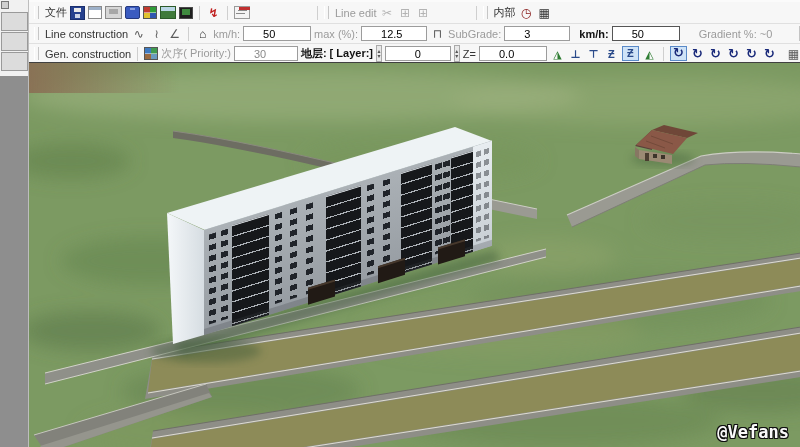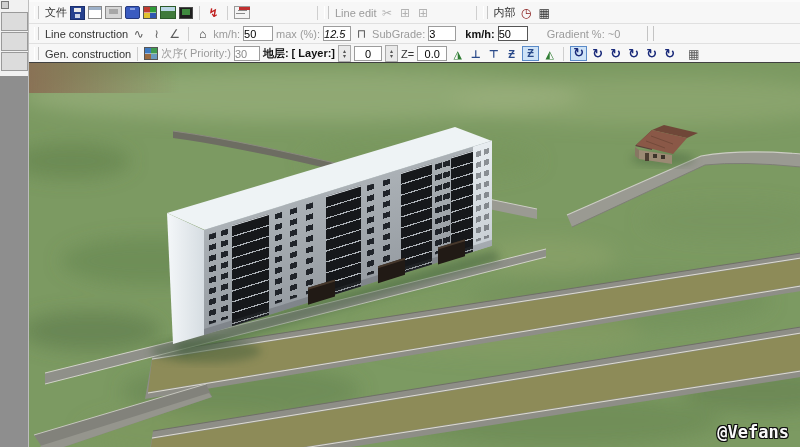--- a/index.html
+++ b/index.html
@@ -16,21 +16,21 @@
   #app{position:absolute;left:28px;top:0;width:772px;height:447px;background:#4c1d95;border-left:1px solid #bdbdbd;}
   .trow{display:flex;align-items:center;background:#f7f7f7;border-bottom:1px solid #e0e0e0;padding-left:5px;gap:3px;white-space:nowrap;}
   #row1{height:21px;border-top:2px solid #fbfbfb;}
   #row2{height:19px;}
   #row3{height:19px;}
   .grip{width:3px;height:13px;border-left:1px solid #fff;border-right:1px solid #c6c6c6;margin-right:3px;flex:0 0 auto;}
   .vsep{width:1px;height:14px;background:#cfcfcf;margin:0 3px;flex:0 0 auto;}
   .lb{color:#333;}
   .dim{color:#9b9b9b;}
   .bold{font-weight:bold;color:#111;}
-  .tin{height:13px;border:1px solid #9c9c9c;background:#fff;font:11px "Liberation Sans","DejaVu Sans",sans-serif;padding:0 0;}
+  .tin{height:13px;border:1px solid #9c9c9c;background:#fff;font:11px "Liberation Sans","DejaVu Sans",sans-serif;padding:0 19px;}
   .tin.focused{border:1px solid #555;}
   .spin{display:inline-flex;flex-direction:column;width:11px;height:15px;border:1px solid #aaa;background:#e9e9e9;align-items:center;justify-content:center;line-height:5px;font-size:6px;color:#555;}
   .dbar{display:inline-block;width:5px;height:15px;border-left:1px solid #c4c4c4;border-right:1px solid #c4c4c4;}
 
   
   .tbi{display:inline-block;width:15px;height:14px;text-align:center;line-height:14px;font-size:12px;flex:0 0 auto;}
   .gly{color:#5a5a5a;}
   .gly.dis{color:#b3b3b3;}
   .i-save{background:#26418f;border:1px solid #1a2f6e;width:13px;height:12px;}
   .i-save::before{content:"";display:block;width:7px;height:4px;background:#e9e9e9;margin:1px auto 0;}
@@ -128,21 +128,21 @@
       <span class="grip"></span>
       <span class="lb">Line construction</span>
       <span class="tbi gly">∿</span>
       <span class="tbi gly">≀</span>
       <span class="tbi gly">∠</span>
       <span class="vsep"></span>
       <span class="tbi" style="color:#2f2f2f;font-weight:bold">⌂</span>
       <span class="lb dim">km/h:</span>
       <input class="tin" style="width: 28px;" value="50">
       <span class="lb dim" style="">max (%):</span>
-      <input class="tin" style="width: 26px; font-style: italic;" value="12.5">
+      <input class="tin" style="width: 26px;" value="12.5">
       <span class="tbi gly">⊓</span>
       <span class="lb dim">SubGrade:</span>
       <input class="tin" style="width: 26px;" value="3">
       <span class="lb bold" style="margin-left:6px">km/h:</span>
       <input class="tin focused" style="width: 28px;" value="50">
       <span class="lb dim" style="margin-left:16px">Gradient %:</span>
       <span class="lb dim">~0</span>
       <span class="dbar" style="margin-left:24px"></span>
     </div>
 
@@ -157,21 +157,21 @@
       <span class="spin">
           <span>▴</span>
           <span>▾</span>
         </span>
       <input class="tin" style="width: 26px; text-align: center;" value="0">
       <span class="spin">
           <span>▴</span>
           <span>▾</span>
         </span>
       <span class="lb">Z=</span>
-      <input class="tin" style="width: 28px; text-align: center;" value="0.0">
+      <input class="tin" style="width: 28px; text-align: left;" value="0.0">
       <span class="tbi terr green">◮</span>
       <span class="tbi terr">⊥</span>
       <span class="tbi terr">⊤</span>
       <span class="tbi terr">Ƶ</span>
       <span class="tbi terr sel">Ƶ</span>
       <span class="tbi terr green">◭</span>
       <span class="vsep"></span>
       <span class="tbi rot sel">↻</span>
       <span class="tbi rot">↻</span>
       <span class="tbi rot">↻</span>

